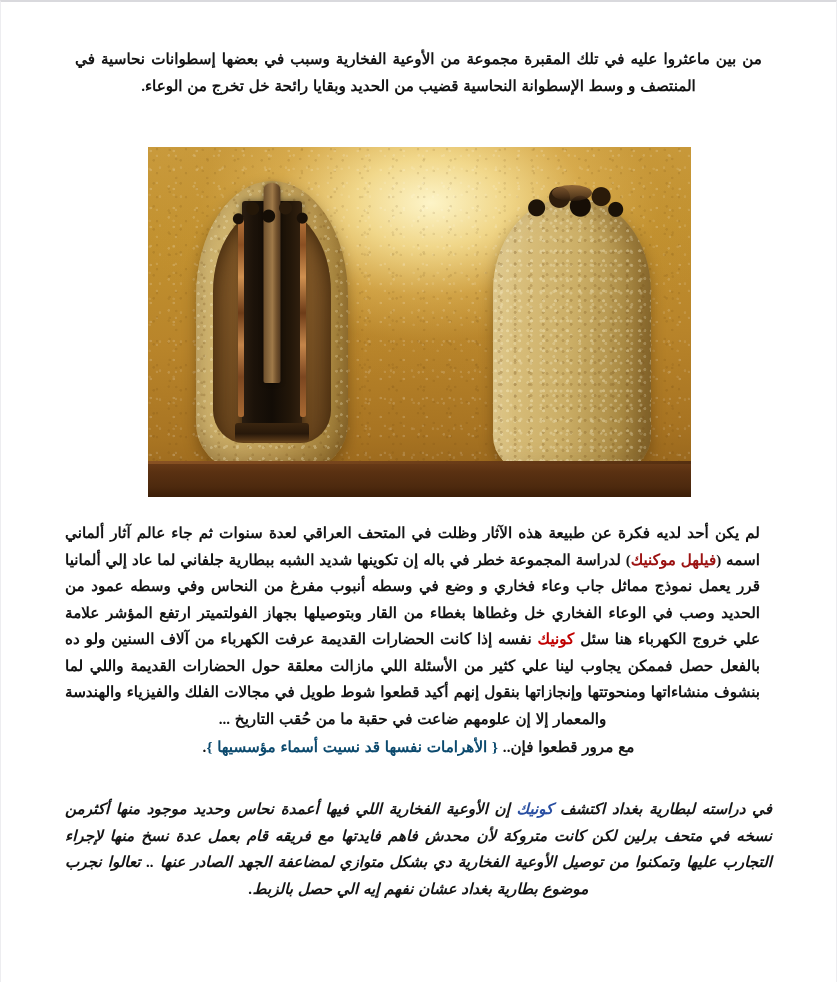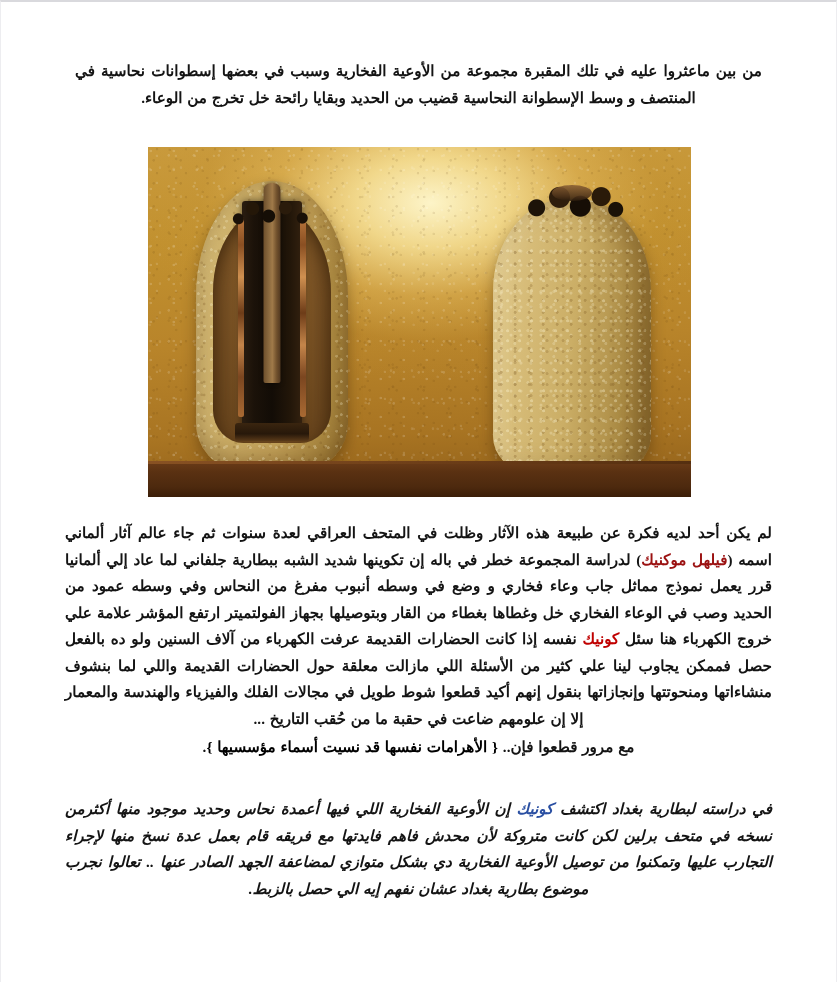--- a/index.html
+++ b/index.html
@@ -39,32 +39,32 @@
     direction: rtl;
     text-align: justify;
     text-align-last: center;
     font-weight: 700;
     color: #141414;
     font-size: 15.2px;
     line-height: 26.5px;
     letter-spacing: 0px;
     word-spacing: 1px;
   }
-  .para.p-top   { margin: 38px 14px 0 14px; }
+  .para.p-top   { margin: 26px 14px 0 14px; }
   .para.p-mid   { margin: 0; }
   .para.p-quote { margin: 0; text-align: center; text-align-last: center; }
   .para.p-last  { margin: 0; }
 
-  .block-mid   { position: absolute; left: 4px; right: 4px; top: 500px; }
+  .block-mid   { position: absolute; left: 4px; right: 16px; top: 500px; }
   .block-quote { position: absolute; left: 4px; right: 4px; top: 714px; }
   .block-last  { position: absolute; left: 4px; right: 4px; top: 776px; font-style: italic; }
 
   .hl-darkred { color: #9b1111; font-weight: 700; }
   .hl-red     { color: #c00000; font-weight: 700; }
-  .hl-crimson { color: #000000; font-weight: 700; }
+  .hl-crimson { color: #0c4a6e; font-weight: 700; }
   .hl-blue    { color: #2a4fa2; font-weight: 700; }
 
   
   .photo-wrap {
     position: absolute;
     left: 87px;            
     top: 127px;            
     width: 543px;
     height: 350px;
   }

